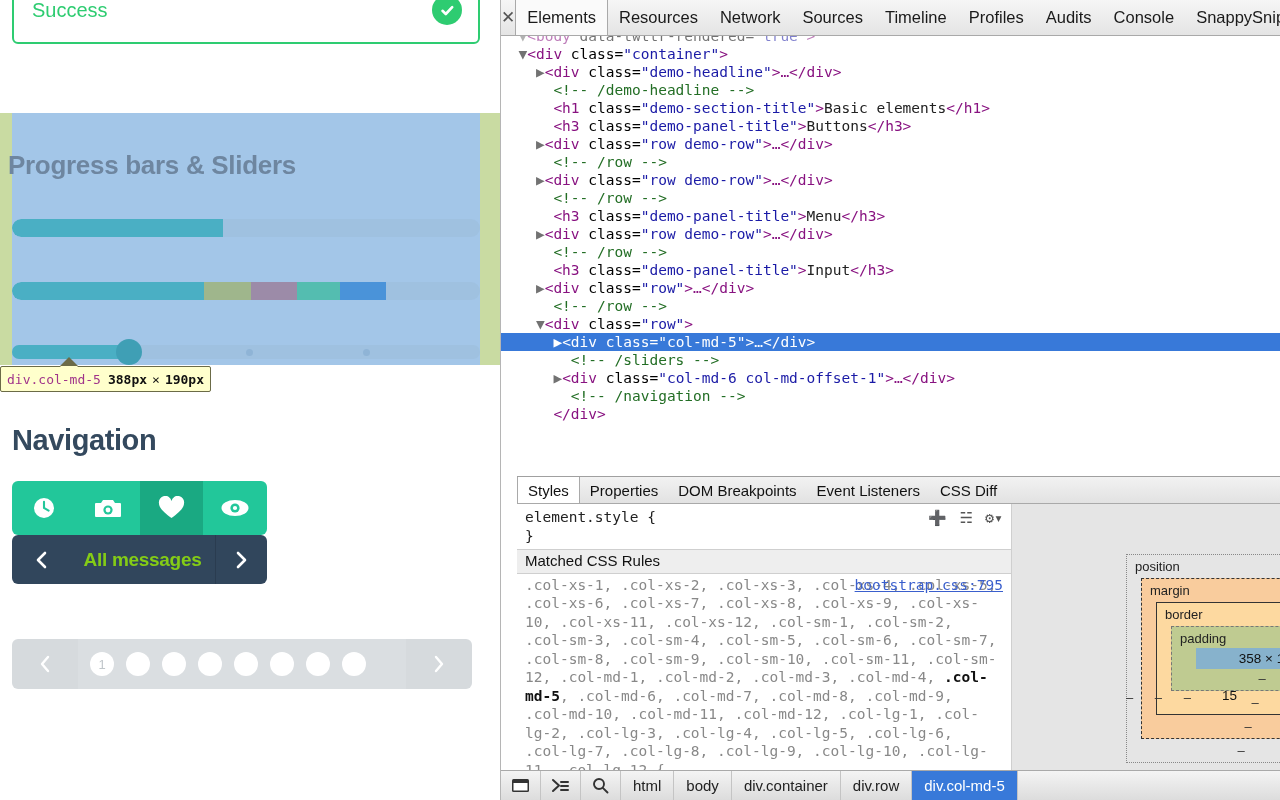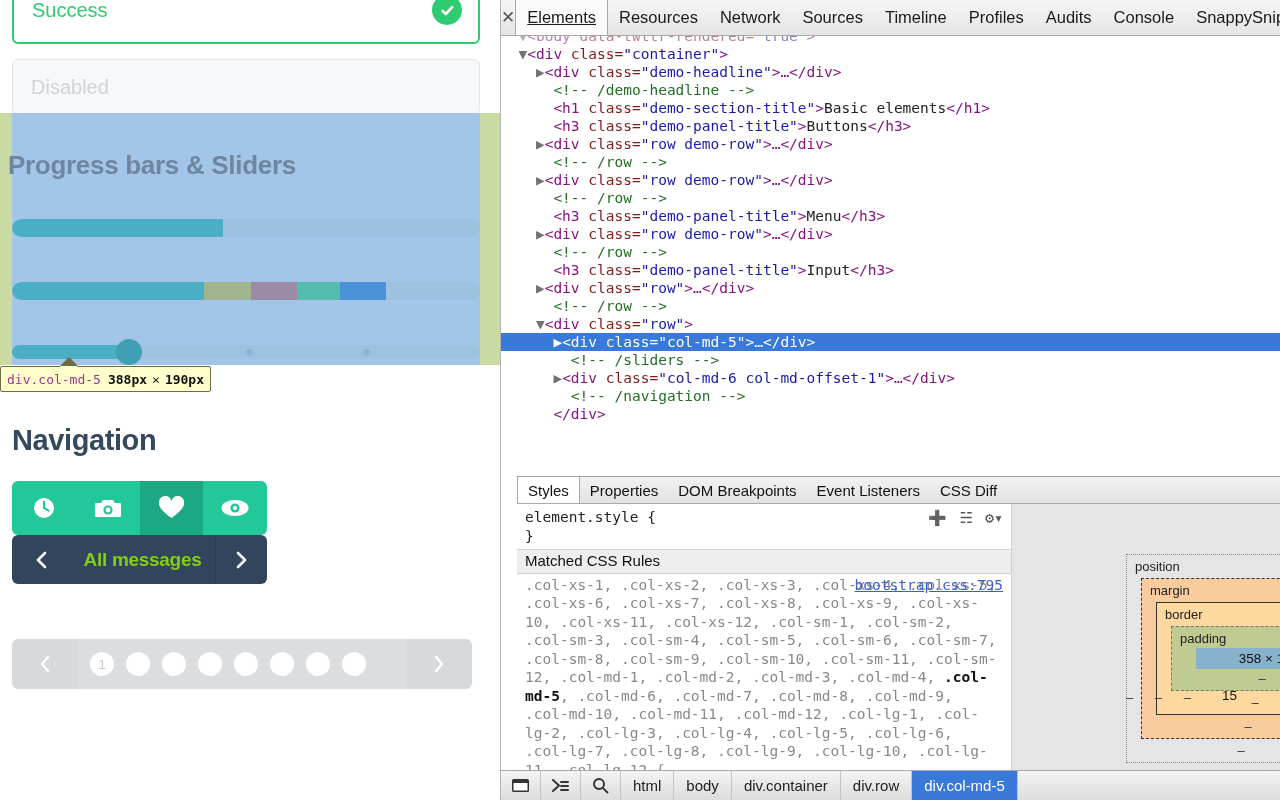--- a/index.html
+++ b/index.html
@@ -178,35 +178,34 @@
     color:#555; font-size:17px;
   }
   .dt-tab {
     display:flex; align-items:center; padding:0 11px;
     font-size:16.5px; color:#1a1a1a; white-space:nowrap;
   }
   .dt-tab.sel {
     background:#fafafa;
     border-left:1px solid #a9a9a9; border-right:1px solid #a9a9a9;
     font-weight:normal;
-    text-decoration:underline;
   }
 
   
   .dom {
     position:absolute; left:0; top:36px; width:780px; height:396px;
     background:#fff; overflow:hidden;
     font-family:"DejaVu Sans Mono", monospace; font-size:14.5px; line-height:18px;
     color:#222; padding-top:0px;
   }
   .dom-line { white-space:pre; height:18px; position:relative; }
   .dom-line.sel { background:#3879d9; }
   .dom-line.sel * { color:#fff !important; }
   .tg { color:#881280; }
-  .at { color:#7f1d1d; }
+  .at { color:#000000; }
   .av { color:#1a1aa6; }
   .cm { color:#236e25; }
   .pk { color:#222; }
   .tri { color:#727272; }
 
   
   .stwrap { position:absolute; left:16px; top:432px; width:780px; height:368px;margin-top:44px; }
   .st-tabs {
     height:28px; background:linear-gradient(#f2f2f2,#e2e2e2);
     border-top:1px solid #a0a0a0; border-bottom:1px solid #a9a9a9;
@@ -307,23 +306,20 @@
 
     <div class="inp-success">
       <span class="txt">Success</span>
       <span class="ok-badge">
         <svg width="17" height="17" viewBox="0 0 17 17">
             <path d="M3.5 8.8 L6.8 12 L13.2 5.2" stroke="#fff" stroke-width="2.6" fill="none" stroke-linecap="round" stroke-linejoin="round"></path>
           </svg>
       </span>
     </div>
 
-    <div class="inp-disabled">
-      <span class="txt">Disabled</span>
-    </div>
 
     <div class="hl-wrap">
       <div class="hl-padding"></div>
       <div class="hl-content"></div>
     </div>
 
     <div class="sect-title-ov">Progress bars &amp; Sliders</div>
 
     <div class="prog prog-1">
       <div class="fill" id="p1fill" style="width: 45%; background: rgb(74, 175, 196);"></div>

